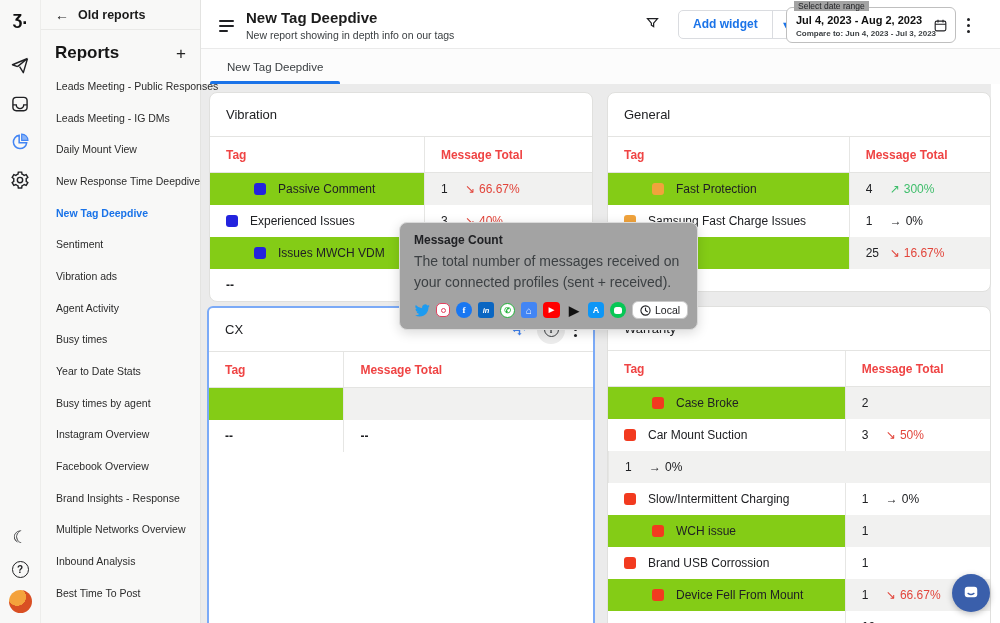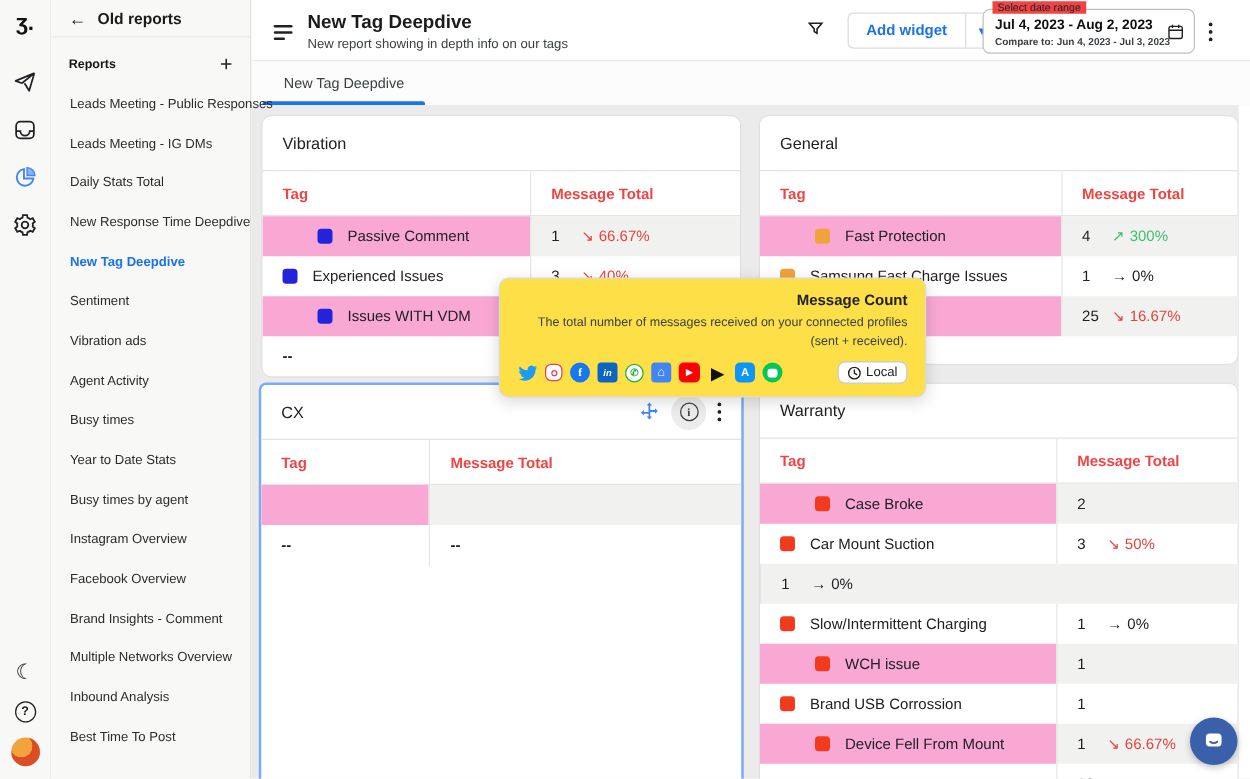--- a/index.html
+++ b/index.html
@@ -14,41 +14,41 @@
   .rail-bottom { margin-top:auto; margin-bottom:10px; display:flex; flex-direction:column; gap:10px; align-items:center; }
   .glyph-moon { font-size:17px; color:#202124; }
   .help-circle { width:17px; height:17px; border:1.6px solid #202124; border-radius:50%; font-size:10px; font-weight:bold; display:flex; align-items:center; justify-content:center; }
   .avatar { width:23px; height:23px; border-radius:50%; background:radial-gradient(circle at 35% 30%, #f4a23c 0 40%, #d94f23 41% 100%); }
 
   
   .sidebar { position:absolute; left:41px; top:0; width:160px; height:100%; background:#f8f8f7; border-right:1px solid #e3e3e1; z-index:6; }
   .sb-head { height:30px; display:flex; align-items:center; gap:9px; padding:0 14px; border-bottom:1px solid #e9e9e7; font-size:12.5px; font-weight:bold; color:#1b1b1b; }
   .back-arrow { font-size:14px; cursor:pointer; }
   .sb-reports { display:flex; justify-content:space-between; align-items:center; padding:13px 14px 5px; }
-  .sb-reports-title { font-size:10px; font-weight:bold; color:#161616; }
+  .sb-reports-title { font-size:17px; font-weight:bold; color:#161616; }
   .sb-plus { font-size:17px; color:#222; cursor:pointer; line-height:1; }
   .sb-list { margin-top:2px; }
   .sb-item { height:31.7px; display:flex; align-items:center; padding:0 15px; font-size:10.5px; color:#2b2b2b; cursor:pointer; white-space:nowrap; }
   .sb-item.active { color:#1a73e8; font-weight:bold; }
 
   
   .main { position:absolute; left:201px; top:0; right:0; height:100%; }
   .topbar { position:relative; height:49px; background:#fff; border-bottom:1px solid #eaeaea; z-index:4; }
   .burger { position:absolute; left:18px; top:20px; cursor:pointer; }
   .burger i { display:block; height:2px; background:#202124; border-radius:1px; margin-bottom:3px; }
   .burger i:nth-child(1){width:15px}.burger i:nth-child(2){width:15px}.burger i:nth-child(3){width:9px}
   .title-block { position:absolute; left:45px; top:9px; }
   .page-title { font-size:15px; font-weight:bold; color:#1b1b1b; }
   .page-sub { font-size:10.5px; color:#3c4043; margin-top:3px; }
   .funnel { position:absolute; left:444px; top:15px; cursor:pointer; }
   .add-widget { position:absolute; left:477px; top:10px; height:29px; border:1px solid #dadce0; border-radius:5px; display:flex; background:#fff; cursor:pointer; }
   .aw-label { padding:0 14px; font-size:12px; color:#1a73e8; font-weight:bold; line-height:27px; }
   .aw-caret { width:27px; border-left:1px solid #dadce0; color:#1a73e8; display:flex; align-items:center; justify-content:center; font-size:9px; }
   .date-box { position:absolute; left:585px; top:7px; width:170px; height:36px; border:1px solid #bfbfbf; border-radius:6px; background:#fff; cursor:pointer; }
-  .date-label { position:absolute; top:-7px; left:7px; background:#ef4444; padding:0 4px; font-size:8.5px; color:#202124; }
+  .date-label { position:absolute; top:-7px; left:7px; background:#a3a3a3; padding:0 4px; font-size:8.5px; color:#202124; }
   .date-value { position:absolute; left:9px; top:6px; font-size:11px; font-weight:bold; color:#0f0f0f; white-space:nowrap; }
   .date-compare { position:absolute; left:9px; top:21px; font-size:8px; color:#3c4043; white-space:nowrap;font-weight:bold; }
   .date-cal { position:absolute; right:7px; top:10px; }
   .kebab { position:absolute; left:762px; top:16px; width:10px; display:flex; flex-direction:column; align-items:center; cursor:pointer; }
   .kebab i { width:3px; height:3px; background:#202124; border-radius:50%; margin:1.6px 0; }
 
   .tabbar { position:relative; height:35px; background:#fcfcfc; z-index:3; }
   .tab { position:absolute; left:9px; top:0; height:35px; padding:0 17px; display:flex; align-items:center; font-size:11.5px; color:#3c4043; cursor:pointer; }
   .tab::after { content:""; position:absolute; left:0; right:0; bottom:0; height:3px; background:#1a73e8; border-radius:2px 2px 0 0; }
 
@@ -69,32 +69,32 @@
   .info-glyph { width:15px; height:15px; border:1.5px solid #3c4043; border-radius:50%; font-size:9px; font-weight:bold; color:#3c4043; display:flex; align-items:center; justify-content:center; font-family:"Liberation Serif",serif; }
   .card-kebab { display:flex; flex-direction:column; align-items:center; }
   .card-kebab i { width:3px; height:3px; background:#202124; border-radius:50%; margin:1.4px 0; }
 
   .thead { height:36px; display:flex; border-bottom:1px solid #e4e4e2; }
   .th { display:flex; align-items:center; padding:0 16px; font-size:12px; font-weight:bold; color:#ef4444; }
   .row { height:32px; display:flex; font-size:12px; color:#202124; }
   .cell { display:flex; align-items:center; padding:0 16px; }
   .c-tag { width:var(--split); flex:none; }
   .c-val { flex:1; border-left:1px solid #e6e6e4; }
-  .row.striped .c-tag { background:#f9a8d4;padding-left:44px; }
+  .row.striped .c-tag { background:#84cc16;padding-left:44px; }
   .row.striped .c-val { background:#f1f1f0; }
   .swatch { width:12px; height:12px; border-radius:3px; margin-right:12px; flex:none; }
   .num { min-width:16px; }
   .pct { display:flex; gap:4px; margin-left:8px; }
   .pct.down { color:#e2453b; } .pct.up { color:#3fbe6b; } .pct.flat { color:#202124; }
   .row.total .num, .row.total .c-tag { font-weight:bold; }
 
   
-  .tooltip { position:absolute; left:399px; top:222px; width:342px; background:#fde047; border:1px solid #dadada; border-radius:8px; box-shadow:0 3px 12px rgba(0,0,0,.15); z-index:20; padding:10px 14px 10px;text-align:right; }
+  .tooltip { position:absolute; left:399px; top:222px; width:299px; background:#a3a3a3; border:1px solid #dadada; border-radius:8px; box-shadow:0 3px 12px rgba(0,0,0,.15); z-index:20; padding:10px 14px 10px; }
   .tt-title { font-size:12px; font-weight:bold; color:#202124; }
-  .tt-desc { font-size:10px; color:#3c4043; line-height:1.5; margin-top:4px; }
+  .tt-desc { font-size:14px; color:#3c4043; line-height:1.5; margin-top:4px; }
   .tt-row { display:flex; align-items:center; gap:6px; margin-top:8px; }
   .tt-badge { margin-left:auto; display:flex; gap:4px; align-items:center; border:1px solid #c9c9c9; border-radius:6px; padding:2px 7px; font-size:10.5px; color:#202124; background:#fff; }
 
   .chip { width:16px; height:16px; display:flex; align-items:center; justify-content:center; font-size:9px; font-weight:bold; color:#fff; flex:none; }
   .net-facebook { background:#1877f2; border-radius:50%; font-family:"Liberation Serif",serif; }
   .net-linkedin { background:#0a66c2; border-radius:3px; font-size:7.5px;font-style:italic; }
   .net-instagram { width:14px; height:14px; border:1.6px solid #e4405f; border-radius:5px; background:#fff; }
   .ig-dot { width:5px; height:5px; border:1.4px solid #e4405f; border-radius:50%; }
   .net-whatsapp { width:15px; height:15px; border:1.5px solid #23b33a; border-radius:50%; color:#23b33a; background:#fff; font-size:8px; }
   .net-gmb { background:#4285f4; border-radius:3px; font-size:10px; }
@@ -153,32 +153,32 @@
     <span class="back-arrow">←</span>
     <span>Old reports</span>
   </div>
   <div class="sb-reports">
     <span class="sb-reports-title">Reports</span>
     <span class="sb-plus">+</span>
   </div>
   <div class="sb-list" id="sb-list">
       <div class="sb-item">Leads Meeting - Public Responses</div>
       <div class="sb-item">Leads Meeting - IG DMs</div>
-      <div class="sb-item">Daily Stats Total</div>
+      <div class="sb-item">Daily Mount View</div>
       <div class="sb-item">New Response Time Deepdive</div>
       <div class="sb-item active">New Tag Deepdive</div>
       <div class="sb-item">Sentiment</div>
       <div class="sb-item">Vibration ads</div>
       <div class="sb-item">Agent Activity</div>
       <div class="sb-item">Busy times</div>
       <div class="sb-item">Year to Date Stats</div>
       <div class="sb-item">Busy times by agent</div>
       <div class="sb-item">Instagram Overview</div>
       <div class="sb-item">Facebook Overview</div>
-      <div class="sb-item">Brand Insights - Comment</div>
+      <div class="sb-item">Brand Insights - Response</div>
       <div class="sb-item">Multiple Networks Overview</div>
       <div class="sb-item">Inbound Analysis</div>
       <div class="sb-item">Best Time To Post</div>
     </div>
 </div>
 
 <div class="main">
   <div class="topbar">
     <div class="burger">
         <i></i>
@@ -251,21 +251,21 @@
             <span class="num">3</span>
             <span class="pct down">
               <span>↘</span>
               <span>40%</span>
             </span>
           </div>
         </div>
         <div class="row striped">
           <div class="cell c-tag">
             <span class="swatch" style="background: rgb(35, 35, 222);"></span>
-            <span>Issues WITH VDM</span>
+            <span>Issues MWCH VDM</span>
           </div>
           <div class="cell c-val">
             <span class="num"></span>
           </div>
         </div>
         <div class="row total">
           <div class="cell c-tag">
             <span>--</span>
           </div>
           <div class="cell c-val">

